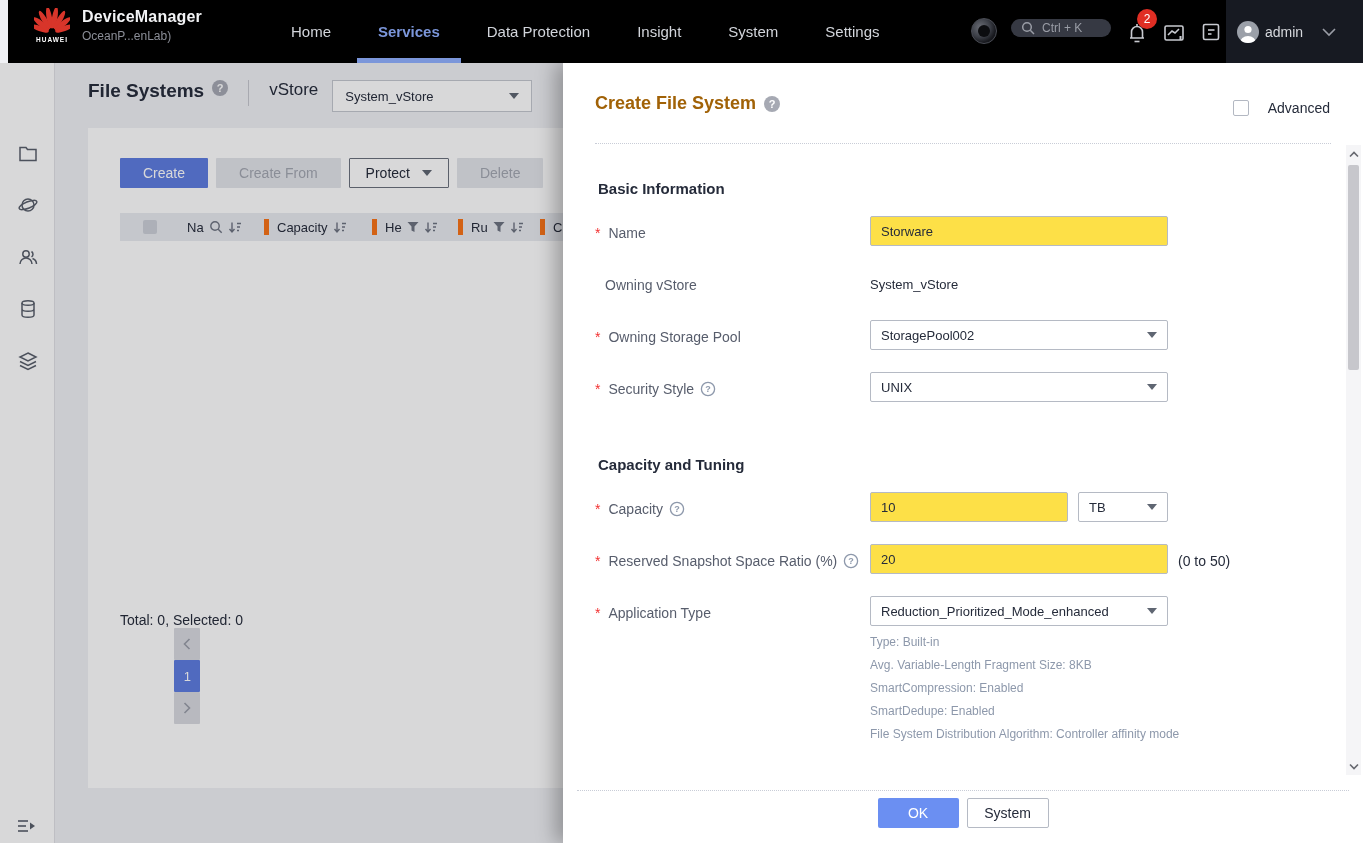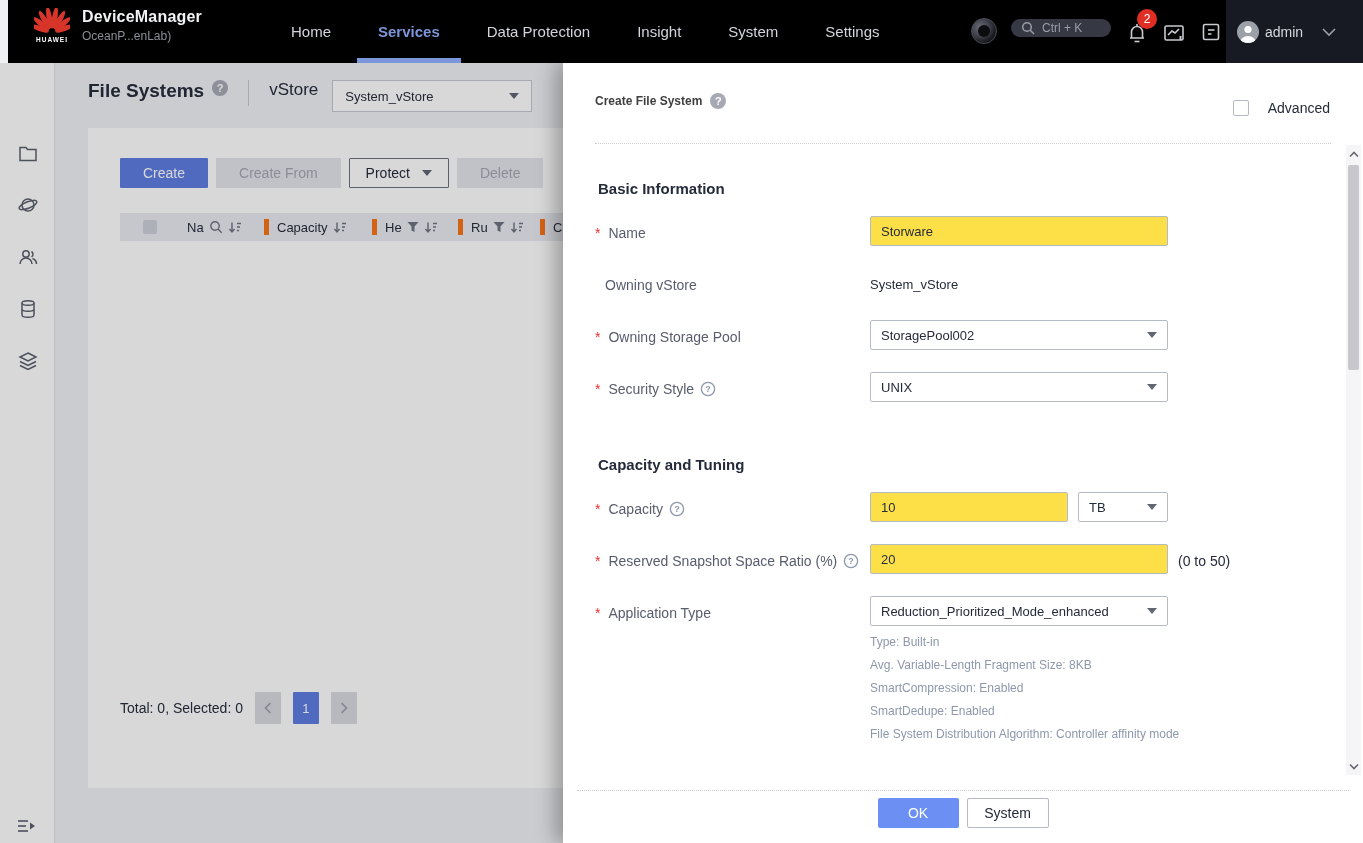--- a/index.html
+++ b/index.html
@@ -51,31 +51,31 @@
   .card { position:absolute; left:33px; top:65px; right:0; height:660px; background:#ffffff; }
   .toolbar { position:absolute; left:32px; top:30px; display:flex; gap:8px; }
   .btn { height:30px; font-size:14px; display:inline-flex; align-items:center; justify-content:center; border:none; cursor:pointer; border-radius:1px; }
   .btn-primary { background:#5e7ce0; color:#fff; padding:0 23px; }
   .btn-disabled { background:#e3e5ea; color:#a3a7b1; padding:0 23px; cursor:default; }
   .btn-outline { background:#fff; color:#252b3a; border:1px solid #6b707c; padding:0 16px; gap:12px; }
   .thead { position:absolute; left:32px; top:85px; right:0; height:28px; background:#e9ebf0; display:flex; align-items:center; font-size:13px; color:#252b3a; }
   .th { display:flex; align-items:center; gap:5px; padding:0 8px; border-right:5px solid #f97316; height:16px; white-space:nowrap; }
   .th:first-child { border-right:none; }
   .checkbox-dis { width:14px; height:14px; background:#ccd0d8; border-radius:2px; margin:0 14px 0 15px; }
-  .pager { position:absolute; left:32px; bottom:64px; display:flex; align-items:center; font-size:14px; color:#252b3a; }
+  .pager { position:absolute; left:32px; bottom:64px; display:flex; align-items:center; font-size:14px; color:#252b3a;flex-direction:column; }
   .pg-btn { width:26px; height:32px; margin-left:12px; display:flex; align-items:center; justify-content:center;
             background:#d9dbe1; color:#9a9da8; font-size:13px; cursor:pointer; border-radius:1px; }
   .pg-btn.cur { background:#5e7ce0; color:#fff; }
 
   .dim { position:absolute; left:0; top:63px; width:563px; bottom:0; background:rgba(10,12,20,0.16); z-index:5; }
 
   
   .panel { position:absolute; left:563px; top:63px; right:0; bottom:0; background:#fff; z-index:10; box-shadow:-8px 0 18px rgba(0,0,0,0.28); }
   .panel-head { position:absolute; left:32px; top:30px; display:flex; align-items:center; }
-  .panel-title { font-size:12px; font-weight:bold; color:#404040; }
+  .panel-title { font-size:18px; font-weight:bold; color:#a16207; }
   .advanced { position:absolute; right:33px; top:37px; display:flex; align-items:center; gap:19px; cursor:pointer; }
   .cb { width:16px; height:16px; border:1px solid #b3b8c2; background:#fff; border-radius:2px; }
   .advanced span { font-size:14px; color:#252b3a; }
   .dots { position:absolute; left:32px; right:32px; border-top:1px dotted #c9cdd7; }
   .d1 { top:80px; } .d2 { top:727px; left:14px; right:14px; }
   .section-h { position:absolute; left:35px; font-size:15px; font-weight:bold; color:#252b3a; }
   .f-label { position:absolute; left:32px; font-size:14px; color:#575d6c; display:flex; align-items:center; gap:6px; }
   .req { color:#f23030; margin-right:2px; font-size:14px; }
   .f-label.noreq { padding-left:10px; }
   .inp { position:absolute; left:307px; height:30px; border:1px solid #b5bac4; border-radius:2px; background:#fde047;

